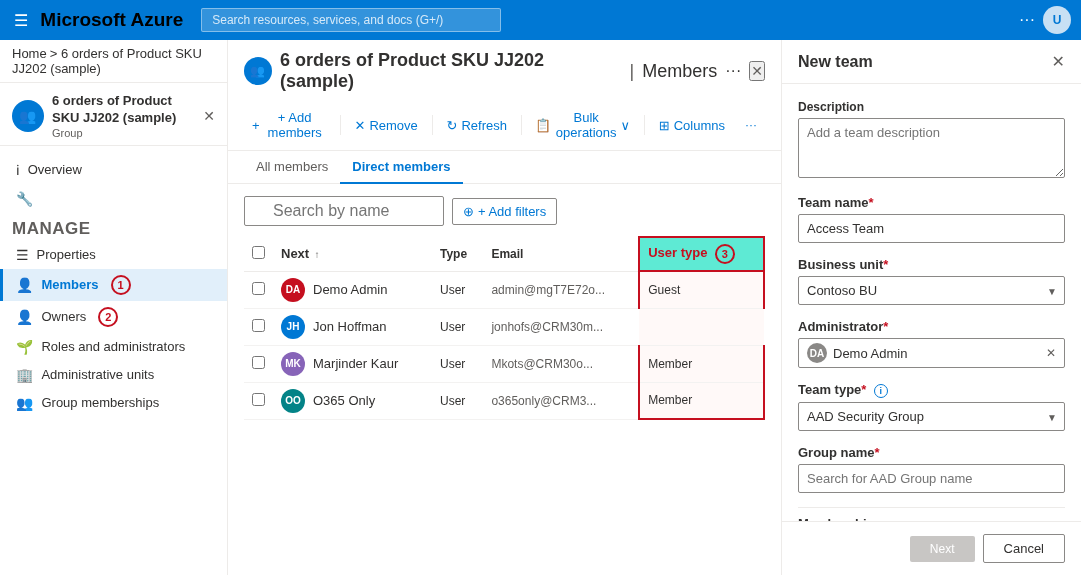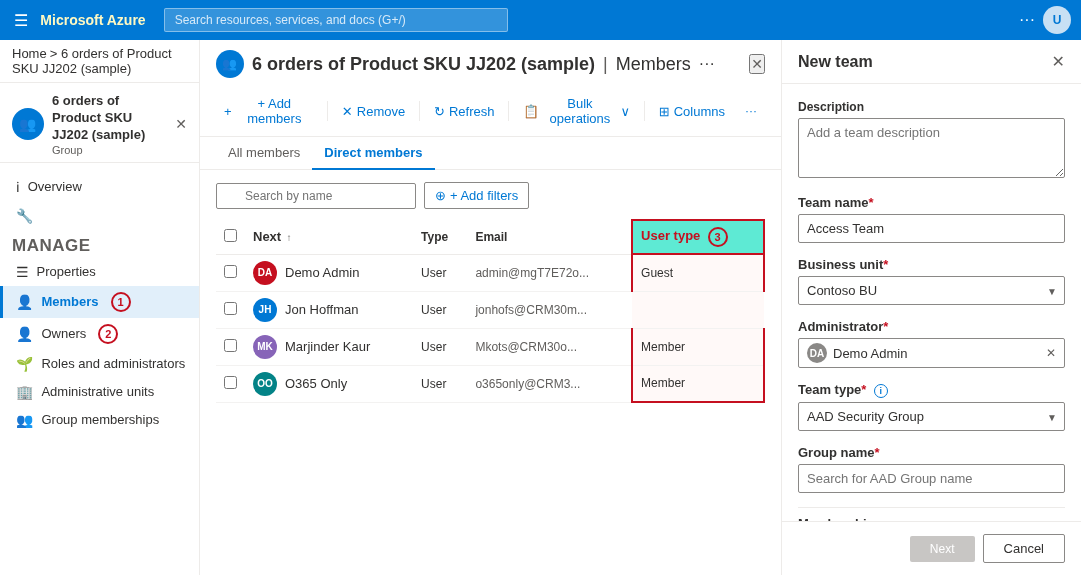--- a/index.html
+++ b/index.html
@@ -9,48 +9,48 @@
     .topnav {
       background: #0078d4;
       height: 40px;
       display: flex;
       align-items: center;
       padding: 0 10px;
       gap: 8px;
       flex-shrink: 0;
     }
     .topnav-hamburger { color: white; font-size: 16px; cursor: pointer; padding: 4px; }
-    .topnav-logo { color: #fef9c3; font-weight: 600; font-size: 14px; margin-right: 10px; }
+    .topnav-logo { color: #000000; font-weight: 600; font-size: 19px; margin-right: 10px; }
     .topnav-search {
       background: rgba(255,255,255,0.2);
       border: 1px solid rgba(255,255,255,0.4);
       color: white;
       border-radius: 2px;
       padding: 4px 10px;
-      width: 344px;
+      width: 300px;
       font-size: 12px;
     }
     .topnav-search::placeholder { color: rgba(255,255,255,0.8); }
     .topnav-dots { color: white; margin-left: auto; font-size: 16px; cursor: pointer; }
     .topnav-avatar {
       width: 28px; height: 28px; border-radius: 50%; background: #c7e0f4;
       display: flex; align-items: center; justify-content: center;
       color: #0078d4; font-weight: 600; font-size: 12px;
     }
 
     
     .main-layout {
       display: flex;
       flex: 1;
       overflow: hidden;
     }
 
     
     .sidebar {
-      width: 200px;
+      width: 228px;
       background: white;
       border-right: 1px solid #edebe9;
       display: flex;
       flex-direction: column;
       flex-shrink: 0;
       overflow-y: auto;
     }
     .sidebar-breadcrumb {
       padding: 6px 12px;
       font-size: 11px;
@@ -180,21 +180,21 @@
     .search-filter-row {
       display: flex;
       align-items: center;
       gap: 8px;
       margin-bottom: 10px;
     }
     .search-input {
       border: 1px solid #8a8886;
       border-radius: 2px;
       padding: 5px 8px 5px 28px;
-      font-size: 12px;
+      font-size: 16px;
       color: #323130;
       width: 200px;
       position: relative;
       background: white;
     }
     .search-wrapper {
       position: relative;
       display: inline-block;
     }
     .search-wrapper::before {

